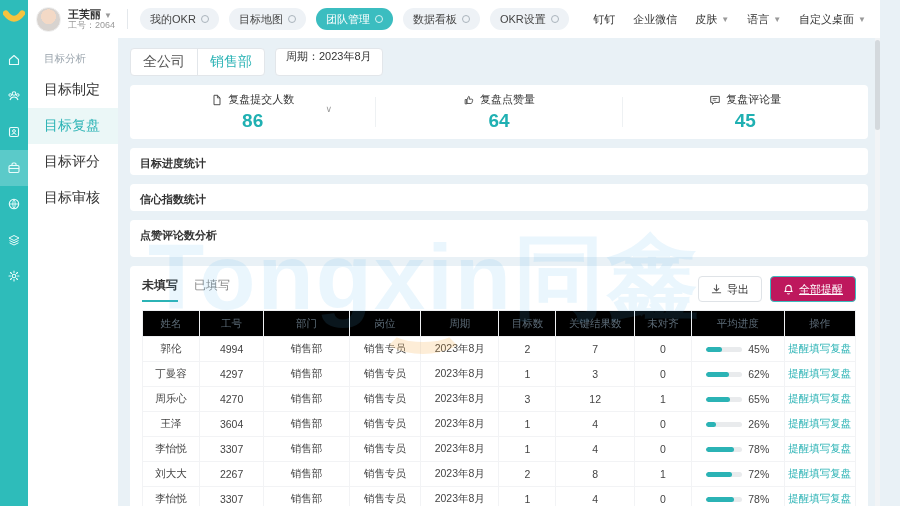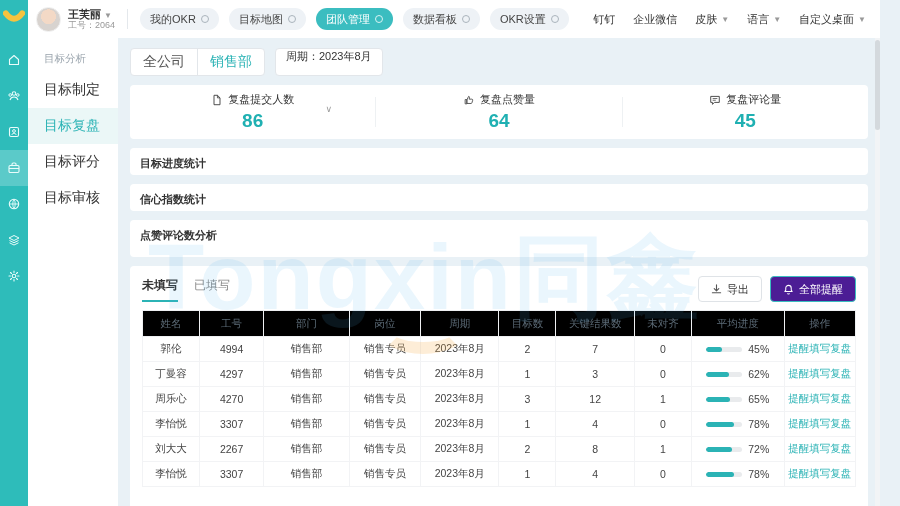--- a/index.html
+++ b/index.html
@@ -74,21 +74,21 @@
   .legend-item { display:flex; align-items:center; gap:4px; font-size:9px; color:#666; }
 
   
   .table-card { padding:8px 12px 0 12px; height:262px; }
   .table-top { display:flex; align-items:center; height:30px; }
   .t-tab { font-size:12px; color:#888; margin-right:16px; cursor:pointer; padding-bottom:6px; }
   .t-tab.active { color:#333; font-weight:bold; border-bottom:2px solid #2bb3b5; }
   .t-actions { margin-left:auto; display:flex; gap:8px; align-items:center; }
   .btn { height:26px; border-radius:4px; display:flex; align-items:center; gap:5px; padding:0 12px; cursor:pointer; font-size:11px; }
   .btn.ghost { background:#fff; border:1px solid #dfe3e7; color:#333; }
-  .btn.primary { background:#4c1d95; color:#fff; border:1px solid #3bbdc0; }
+  .btn.primary { background:#be185d; color:#fff; border:1px solid #3bbdc0;text-decoration:underline; }
   table { width:100%; border-collapse:collapse; table-layout:fixed; margin-top:6px; }
   thead th { background:#000000; color:#5c6b77; font-weight:normal; font-size:10.5px; height:26px; border:1px solid #eef0f2; }
   tbody td { text-align:center; font-size:10.5px; color:#444; height:25px; border:1px solid #f2f3f5; }
   .progress-wrap { display:flex; align-items:center; justify-content:center; gap:6px; }
   .track { width:36px; height:5px; background:#e9ebed; border-radius:3px; overflow:hidden; }
   .fill { height:100%; background:#2bb3b5; border-radius:3px; }
   .action-link { color:#2bb3b5; cursor:pointer; }
 
   
   .scrollbar { position:absolute; right:0; top:38px; width:5px; bottom:0; background:#f2f4f6; z-index:60; }
@@ -503,20 +503,39 @@
                     <div class="progress-wrap">
                       <div class="track">
                         <div class="fill" style="width:65%"></div>
                       </div>
                       <span>65%</span>
                     </div>
                   </td>
                   <td><span class="action-link">提醒填写复盘</span></td>
                 </tr>
                 <tr>
+                  <td>王泽</td>
+                  <td>3604</td>
+                  <td>销售部</td>
+                  <td>销售专员</td>
+                  <td>2023年8月</td>
+                  <td>1</td>
+                  <td>4</td>
+                  <td>0</td>
+                  <td>
+                    <div class="progress-wrap">
+                      <div class="track">
+                        <div class="fill" style="width:26%"></div>
+                      </div>
+                      <span>26%</span>
+                    </div>
+                  </td>
+                  <td><span class="action-link">提醒填写复盘</span></td>
+                </tr>
+                <tr>
                   <td>李怡悦</td>
                   <td>3307</td>
                   <td>销售部</td>
                   <td>销售专员</td>
                   <td>2023年8月</td>
                   <td>1</td>
                   <td>4</td>
                   <td>0</td>
                   <td>
                     <div class="progress-wrap">

